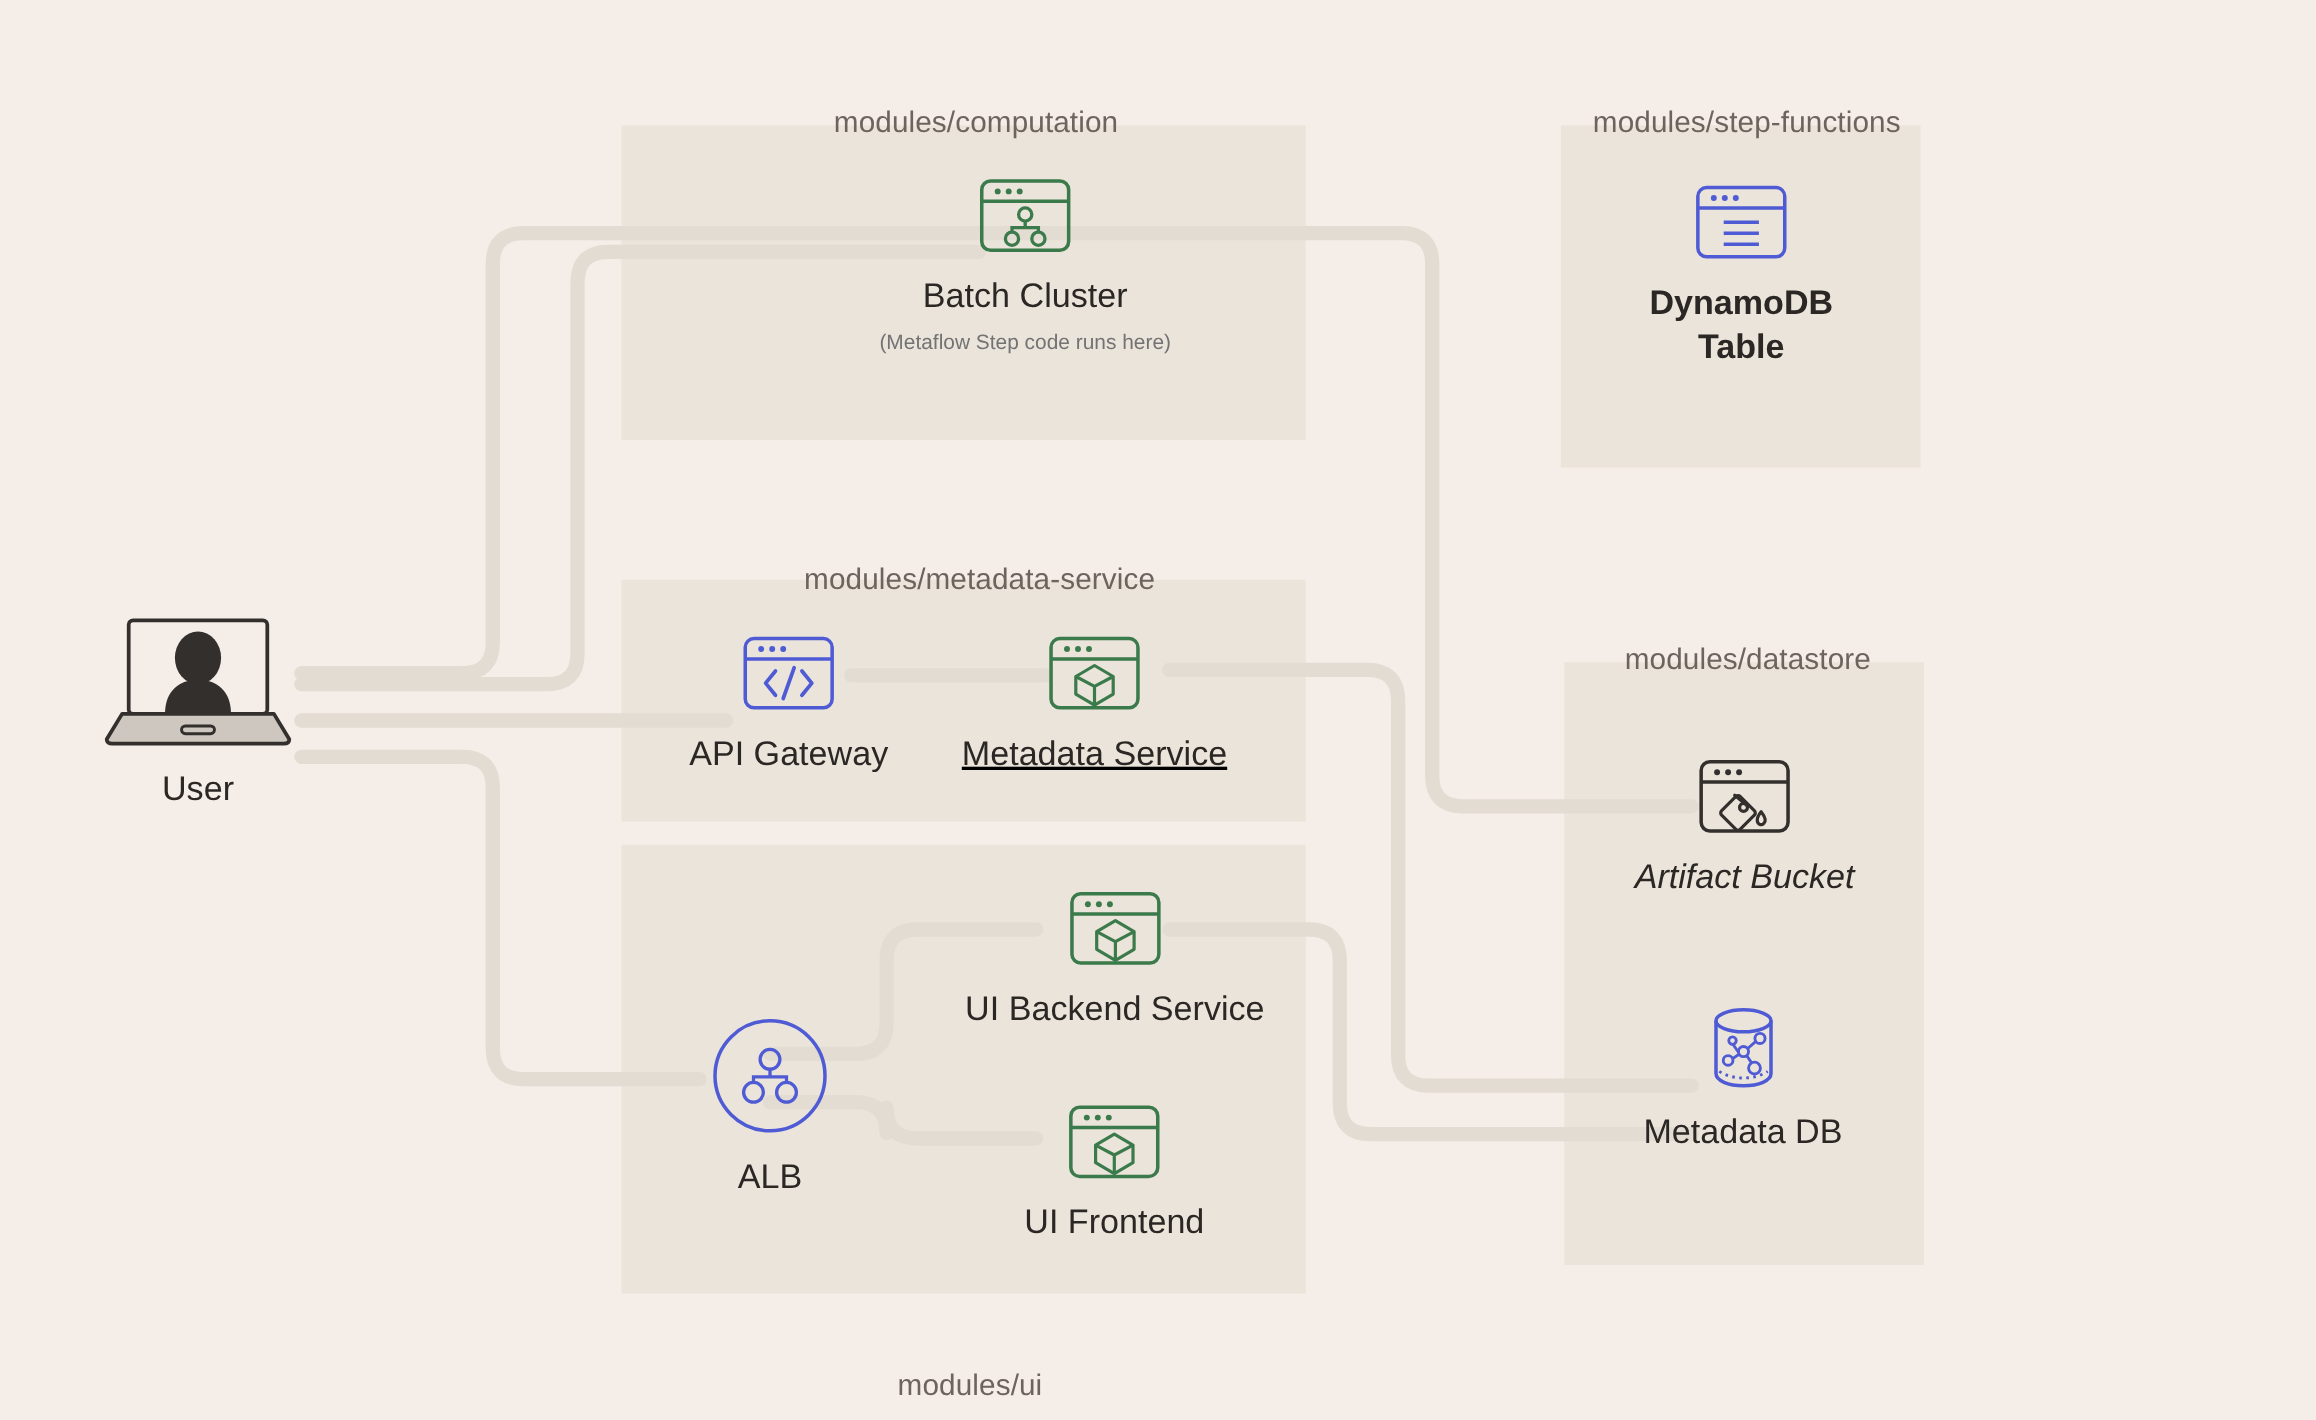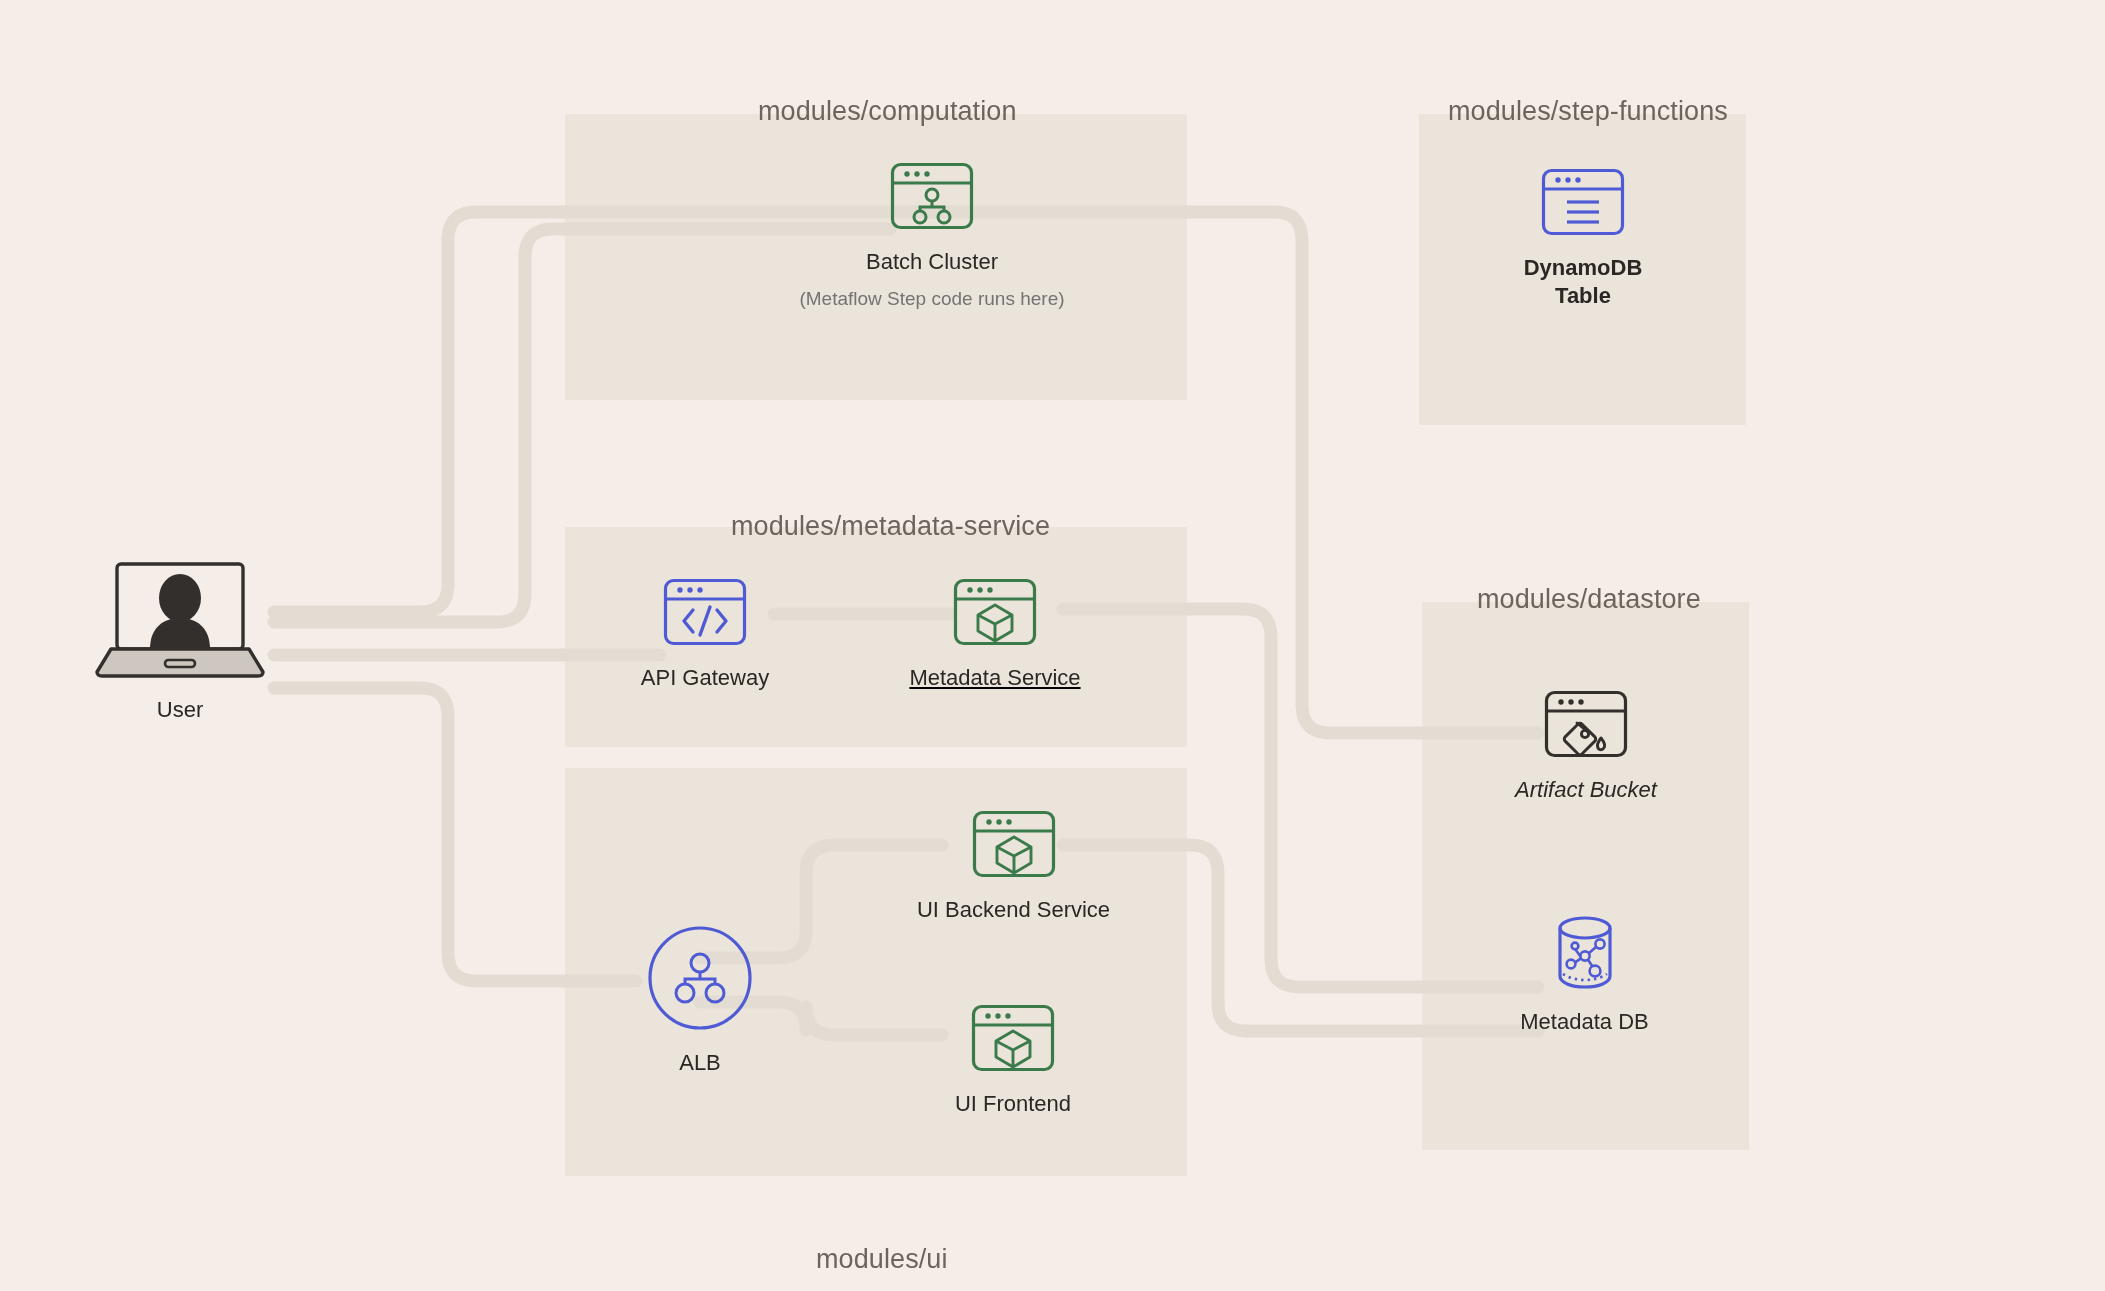--- a/index.html
+++ b/index.html
@@ -17,21 +17,21 @@
     font-size:27px;
     color:#6d645e;
     white-space:nowrap;
     letter-spacing:.1px;
     margin-top:40px;
   }
 
   .node{position:absolute;display:flex;flex-direction:column;align-items:center;}
   .node .ico{display:block;}
   .node .name{
-    font-size:22px;
+    font-size:31px;
     color:#2b2724;
     white-space:nowrap;
     text-align:center;
     line-height:1.28;
     margin-top:14px;
   }
   .node .sub{
     font-size:19px;
     color:#737373;
     white-space:nowrap;
@@ -133,21 +133,21 @@
         <line x1="26" y1="34" x2="58" y2="34"></line>
         <line x1="26" y1="44" x2="58" y2="44"></line>
         <line x1="26" y1="54" x2="58" y2="54"></line>
       </g>
     </svg>
   </span>
   <span class="name">DynamoDB
 Table</span>
 </div>
 
-<div class="node" style="left:570px;top:578px;width:270px;">
+<div class="node" style="left:582px;top:578px;width:270px;">
   <span class="ico">
     <svg width="84" height="68" viewBox="0 0 84 68">
       <rect x="2.5" y="2.5" width="79" height="63" rx="8" fill="none" stroke="#4f5bd5" stroke-width="3.2"></rect>
       <line x1="2.5" y1="21" x2="81.5" y2="21" stroke="#4f5bd5" stroke-width="3.2"></line>
       <g fill="#4f5bd5">
           <circle cx="17" cy="12" r="2.7"></circle>
           <circle cx="27" cy="12" r="2.7"></circle>
           <circle cx="37" cy="12" r="2.7"></circle>
         </g>
       <g fill="none" stroke="#4f5bd5" stroke-width="3.4" stroke-linecap="round" stroke-linejoin="round">

